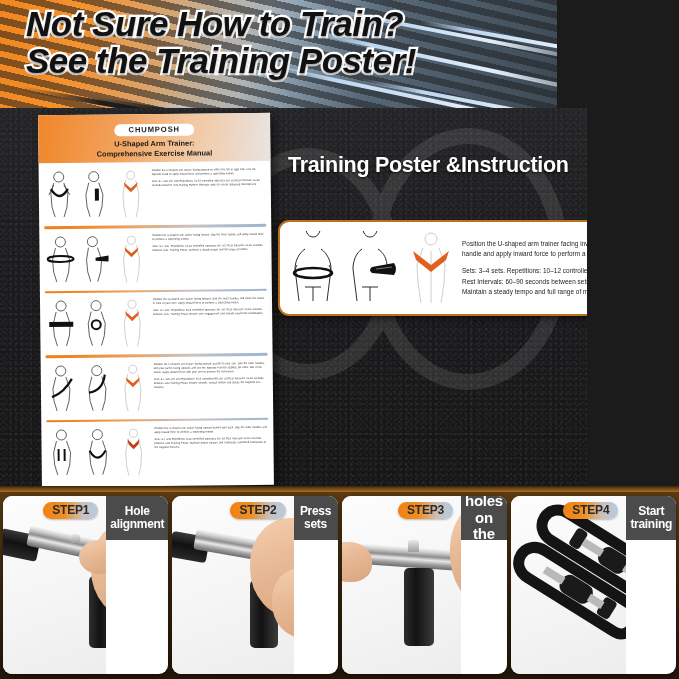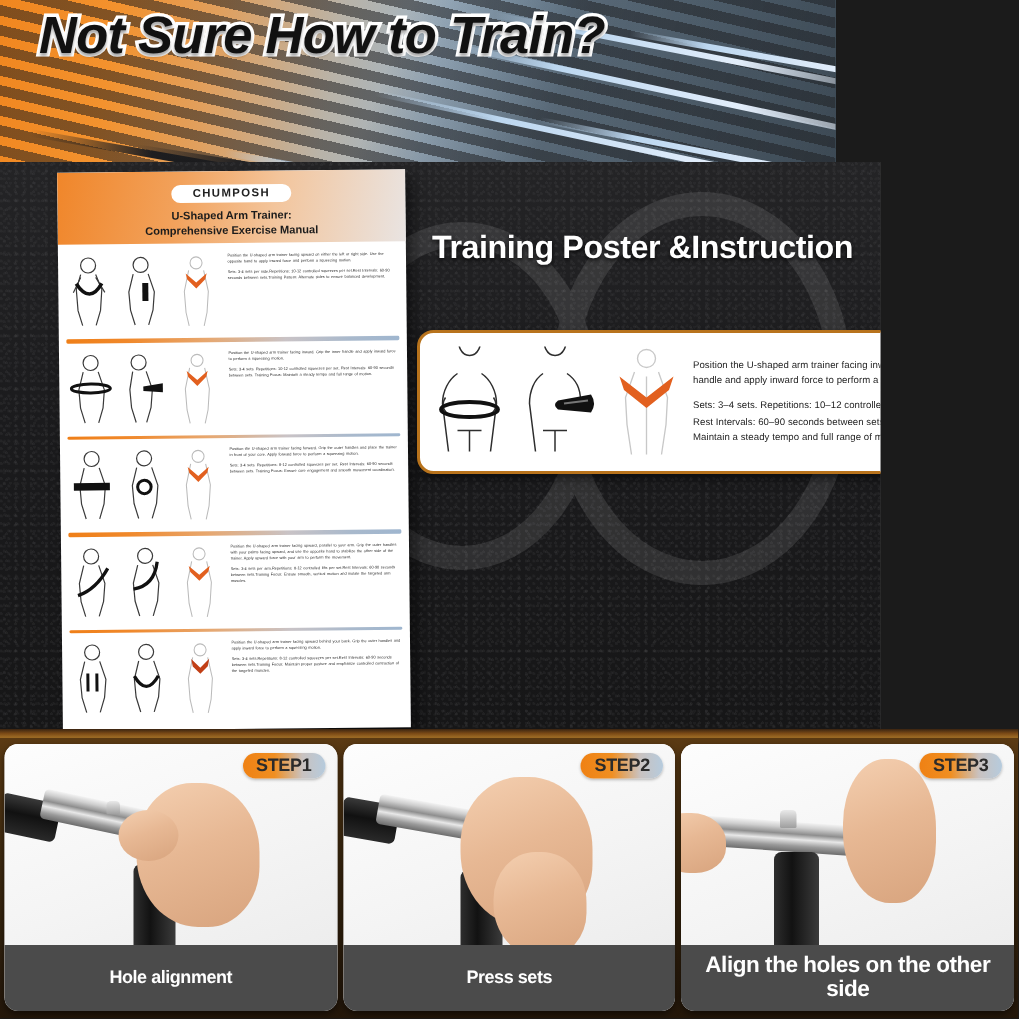--- a/index.html
+++ b/index.html
@@ -174,21 +174,21 @@
   
   .steps{
     position:absolute;left:0;top:492px;width:679px;height:187px;
     background:linear-gradient(180deg,#5b3a13 0%,#3e2a10 45%,#24170a 100%);
     display:flex;
     padding:4px 3px 5px 3px;box-sizing:border-box;
     gap:4px;
   }
   .step-card{
     flex:1;background:#fff;border-radius:9px;overflow:hidden;position:relative;
-    display:flex;flex-direction:column;
+    display:flex;
     box-shadow:0 2px 5px rgba(0,0,0,.5);
   }
   .step-photo{
     flex:1;position:relative;overflow:hidden;
     background:linear-gradient(160deg,#fdfdfd 0%,#f4f4f4 60%,#ededed 100%);
   }
   .step-badge{
     position:absolute;right:8px;top:6px;z-index:4;
     background:linear-gradient(90deg,#ef8114 0%,#f08f22 38%,#c9c2c0 72%,#b6cbdd 100%);
     border-radius:10px;
@@ -244,20 +244,21 @@
       <div class="streak" style="left:300px;top:28px;width:360px;transform:rotate(12deg);"></div>
       <div class="streak" style="left:420px;top:20px;width:260px;transform:rotate(10deg);"></div>
       <div class="streak" style="left:250px;top:60px;width:420px;transform:rotate(12deg);"></div>
       <div class="streak" style="left:360px;top:78px;width:320px;transform:rotate(11deg);"></div>
       <div class="dark-streak" style="left:20px;top:86px;width:330px;transform:rotate(10deg);"></div>
       <div class="dark-streak" style="left:90px;top:96px;width:300px;transform:rotate(9deg);"></div>
       <div class="streak" style="left:150px;top:100px;width:240px;transform:rotate(10deg);opacity:.8;"></div>
     </div>
     <div class="banner-text">
       <span class="ln ln1">Not Sure How to Train?</span>
+      <span class="ln ln2">See the Training Poster!</span>
     </div>
   </div>
 
   <div class="mid">
     <div class="grain"></div>
     <div class="ghost">
       <div class="ring" style="left:0;top:30px;width:150px;height:200px;"></div>
       <div class="ring" style="left:150px;top:10px;width:170px;height:230px;"></div>
     </div>
 
@@ -508,15 +509,37 @@
         <div class="knob" style="left:108px;top:50px;width:7px;height:8px;"></div>
         <div class="grip-v" style="left:62px;top:72px;width:30px;height:78px;"></div>
         <div class="hand" style="left:-18px;top:46px;width:48px;height:40px;"></div>
         <div class="hand" style="left:108px;top:10px;width:62px;height:96px;"></div>
       </div>
       <div class="step-cap two">
         <span>Align the holes on the other side</span>
       </div>
     </div>
 
+    <div class="step-card">
+      <div class="step-photo">
+        <div class="step-badge">STEP4</div>
+        <svg viewBox="0 0 166 140" style="position:absolute;left:0;top:6px;width:166px;height:140px;">
+          <g transform="rotate(32 83 70)">
+            <path d="M30 34 C6 34 6 66 30 66 L132 66 C150 66 150 34 132 34 Z" fill="none" stroke="#141414" stroke-width="11" stroke-linecap="round"></path>
+            <path d="M30 78 C6 78 6 110 30 110 L132 110 C150 110 150 78 132 78 Z" fill="none" stroke="#141414" stroke-width="11" stroke-linecap="round"></path>
+            <rect x="46" y="40" width="12" height="20" rx="4" fill="#1a1a1a"></rect>
+            <rect x="78" y="40" width="30" height="20" rx="8" fill="#1a1a1a"></rect>
+            <rect x="60" y="84" width="34" height="20" rx="8" fill="#1a1a1a"></rect>
+            <rect x="106" y="84" width="14" height="20" rx="4" fill="#1a1a1a"></rect>
+            <rect x="58" y="46" width="22" height="8" fill="#b9b9b9"></rect>
+            <rect x="106" y="46" width="26" height="8" fill="#b9b9b9"></rect>
+            <rect x="40" y="90" width="22" height="8" fill="#b9b9b9"></rect>
+            <rect x="92" y="90" width="16" height="8" fill="#b9b9b9"></rect>
+          </g>
+        </svg>
+      </div>
+      <div class="step-cap">
+        <span>Start training</span>
+      </div>
+    </div>
 
   </div>
 </div>
 
 </body></html>

